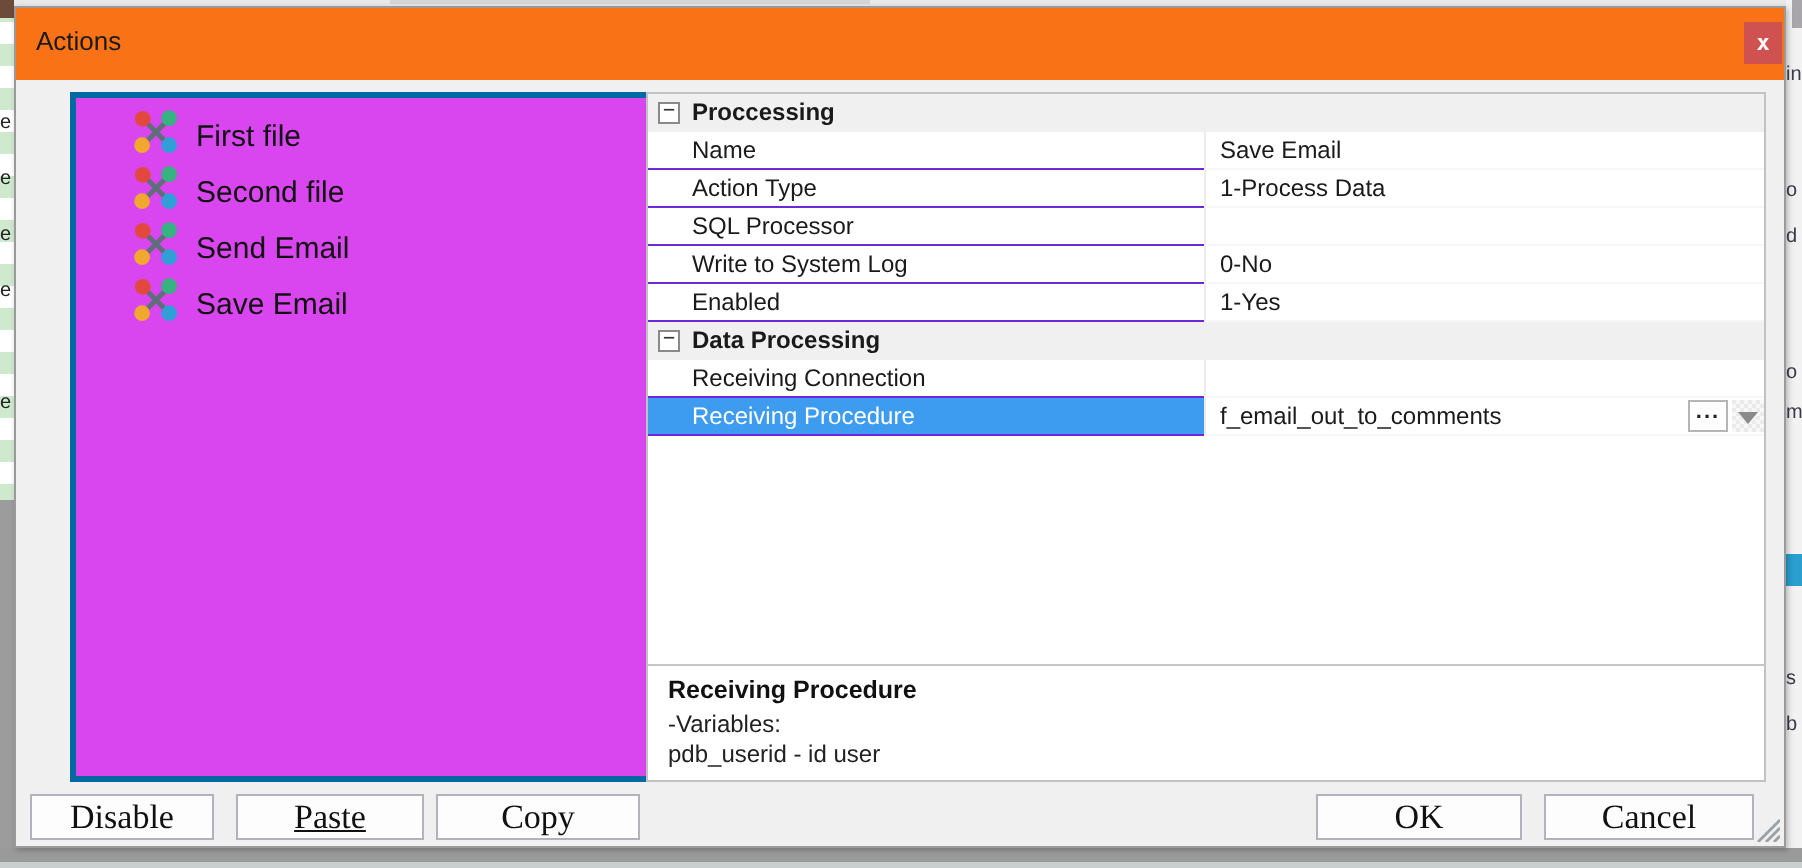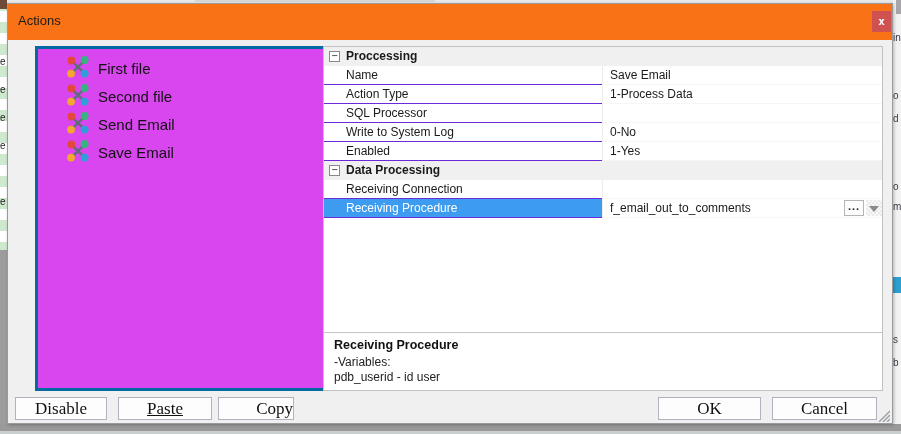--- a/index.html
+++ b/index.html
@@ -66,21 +66,21 @@
                  border-top:1px solid #c5c5c5; padding:5px 10px; }
   .desc-title { font-size:12.5px; font-weight:bold; color:#111; margin-bottom:3px; }
   .desc-line { font-size:12px; color:#222; line-height:15px; }
 
   
   .btn { position:absolute; top:393px; height:23px; background:#fdfdfd; border:1px solid #b2b2be;
          font-family:"Liberation Serif", serif; font-size:17px; color:#111; text-align:center;
          line-height:21px; cursor:pointer; }
   .btn-disable { left:7px;  width:92px; }
   .btn-paste   { left:110px; width:94px;text-decoration:underline; }
-  .btn-copy    { left:210px; width:76px;text-align:right; }
+  .btn-copy    { left:210px; width:102px; }
   .btn-ok      { left:650px; width:103px; }
   .btn-cancel  { left:764px; width:105px; }
 
   .resize-grip { position:absolute; right:2px; bottom:2px; width:14px; height:13px; cursor:nwse-resize; }
 </style>
 </head>
 <body>
 
 <div class="bg-top-line"></div>
 <div class="bg-left"></div>

